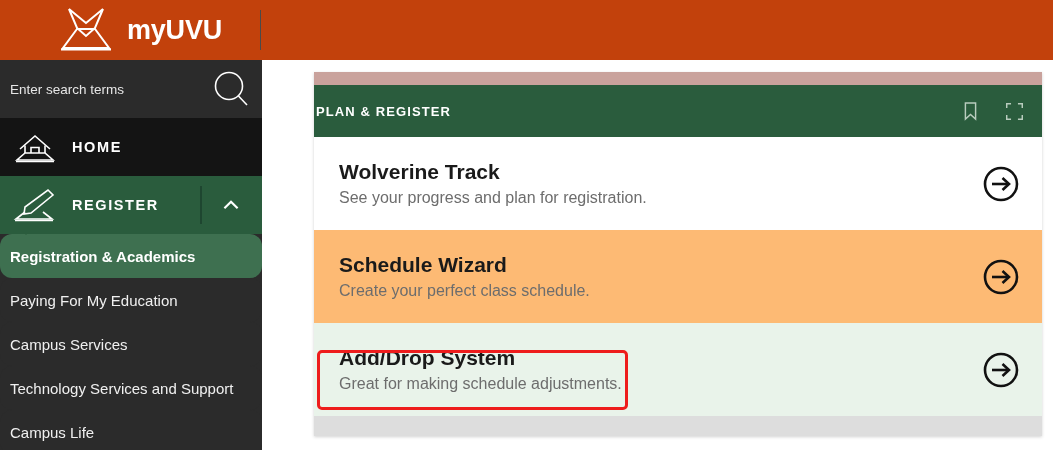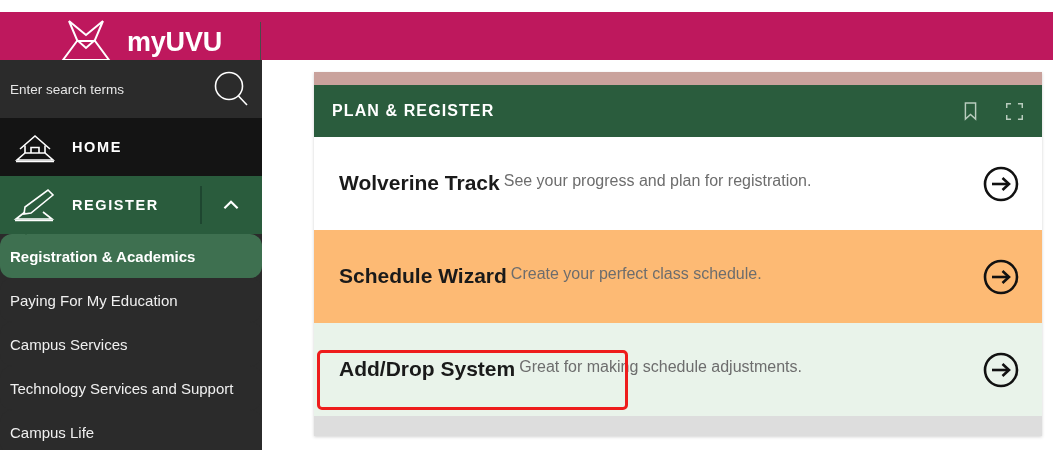--- a/index.html
+++ b/index.html
@@ -6,22 +6,22 @@
   html, body {
     width: 1053px; height: 450px;
     overflow: hidden;
     background: #ffffff;
     font-family: "Liberation Sans", sans-serif;
   }
   #root { position: relative; width: 1053px; height: 450px; }
 
   
   .topbar {
-    position: absolute; left: 0; top: 12px; width: 1053px; height: 67px;
-    background: #be185d;
+    position: absolute; left: 0; top: 0; width: 1053px; height: 67px;
+    background: #c2410c;
   }
   .brand {
     position: absolute; left: 55px; top: 4px;
     display: flex; align-items: center; gap: 10px; height: 52px;
   }
   .logo-mark { width: 62px; height: 48px; display: block; }
   .brand-text {
     color: #ffffff; font-size: 27px; font-weight: 700; letter-spacing: -0.2px;
     line-height: 1;
   }
@@ -103,41 +103,41 @@
     position: absolute; left: 52px; top: 12px; width: 728px;
     background: #ffffff;
     box-shadow: 0 1px 3px rgba(0,0,0,0.18);
   }
   .card-accent { width: 100%; height: 13px; background: #c9a29c; }
   .card-header {
     position: relative; height: 52px; background: #2a5c3d;
     display: flex; align-items: center;
   }
   .card-title {
-    color: #ffffff; font-size: 16px; font-weight: 700;
-    letter-spacing: 1.1px; margin-left: 18px;
+    color: #ffffff; font-size: 13px; font-weight: 700;
+    letter-spacing: 1.1px; margin-left: 2px;
   }
   .card-header-actions {
     position: absolute; right: 16px; top: 0; height: 52px;
     display: flex; align-items: center; gap: 20px;
   }
   .hdr-icon-btn {
     background: transparent; border: none; padding: 0; cursor: pointer;
     width: 24px; height: 26px; display: flex; align-items: center;
     justify-content: center;
   }
 
   .card-row {
     position: relative; display: flex; align-items: center;
     height: 93px; padding-left: 25px; cursor: pointer;
   }
   .card-row.bg-white { background: #ffffff; }
   .card-row.bg-gray  { background: #fdba74; align-items: center; }
   .card-row.bg-green { background: #e9f3ea; }
-  .row-text { display: flex; flex-direction: row; gap: 4px; }
+  .row-text { display: flex; flex-direction: column; gap: 4px; }
   .row-title {
     font-size: 21px; font-weight: 700; color: #1a1a1a; line-height: 1.15;
   }
   .row-sub { font-size: 16px; color: #6d6d6d; line-height: 1.2; }
   .row-arrow {
     position: absolute; right: 22px; top: 50%;
     transform: translateY(-50%);
     width: 38px; height: 38px;
     background: transparent; border: none; padding: 0; cursor: pointer;
   }

